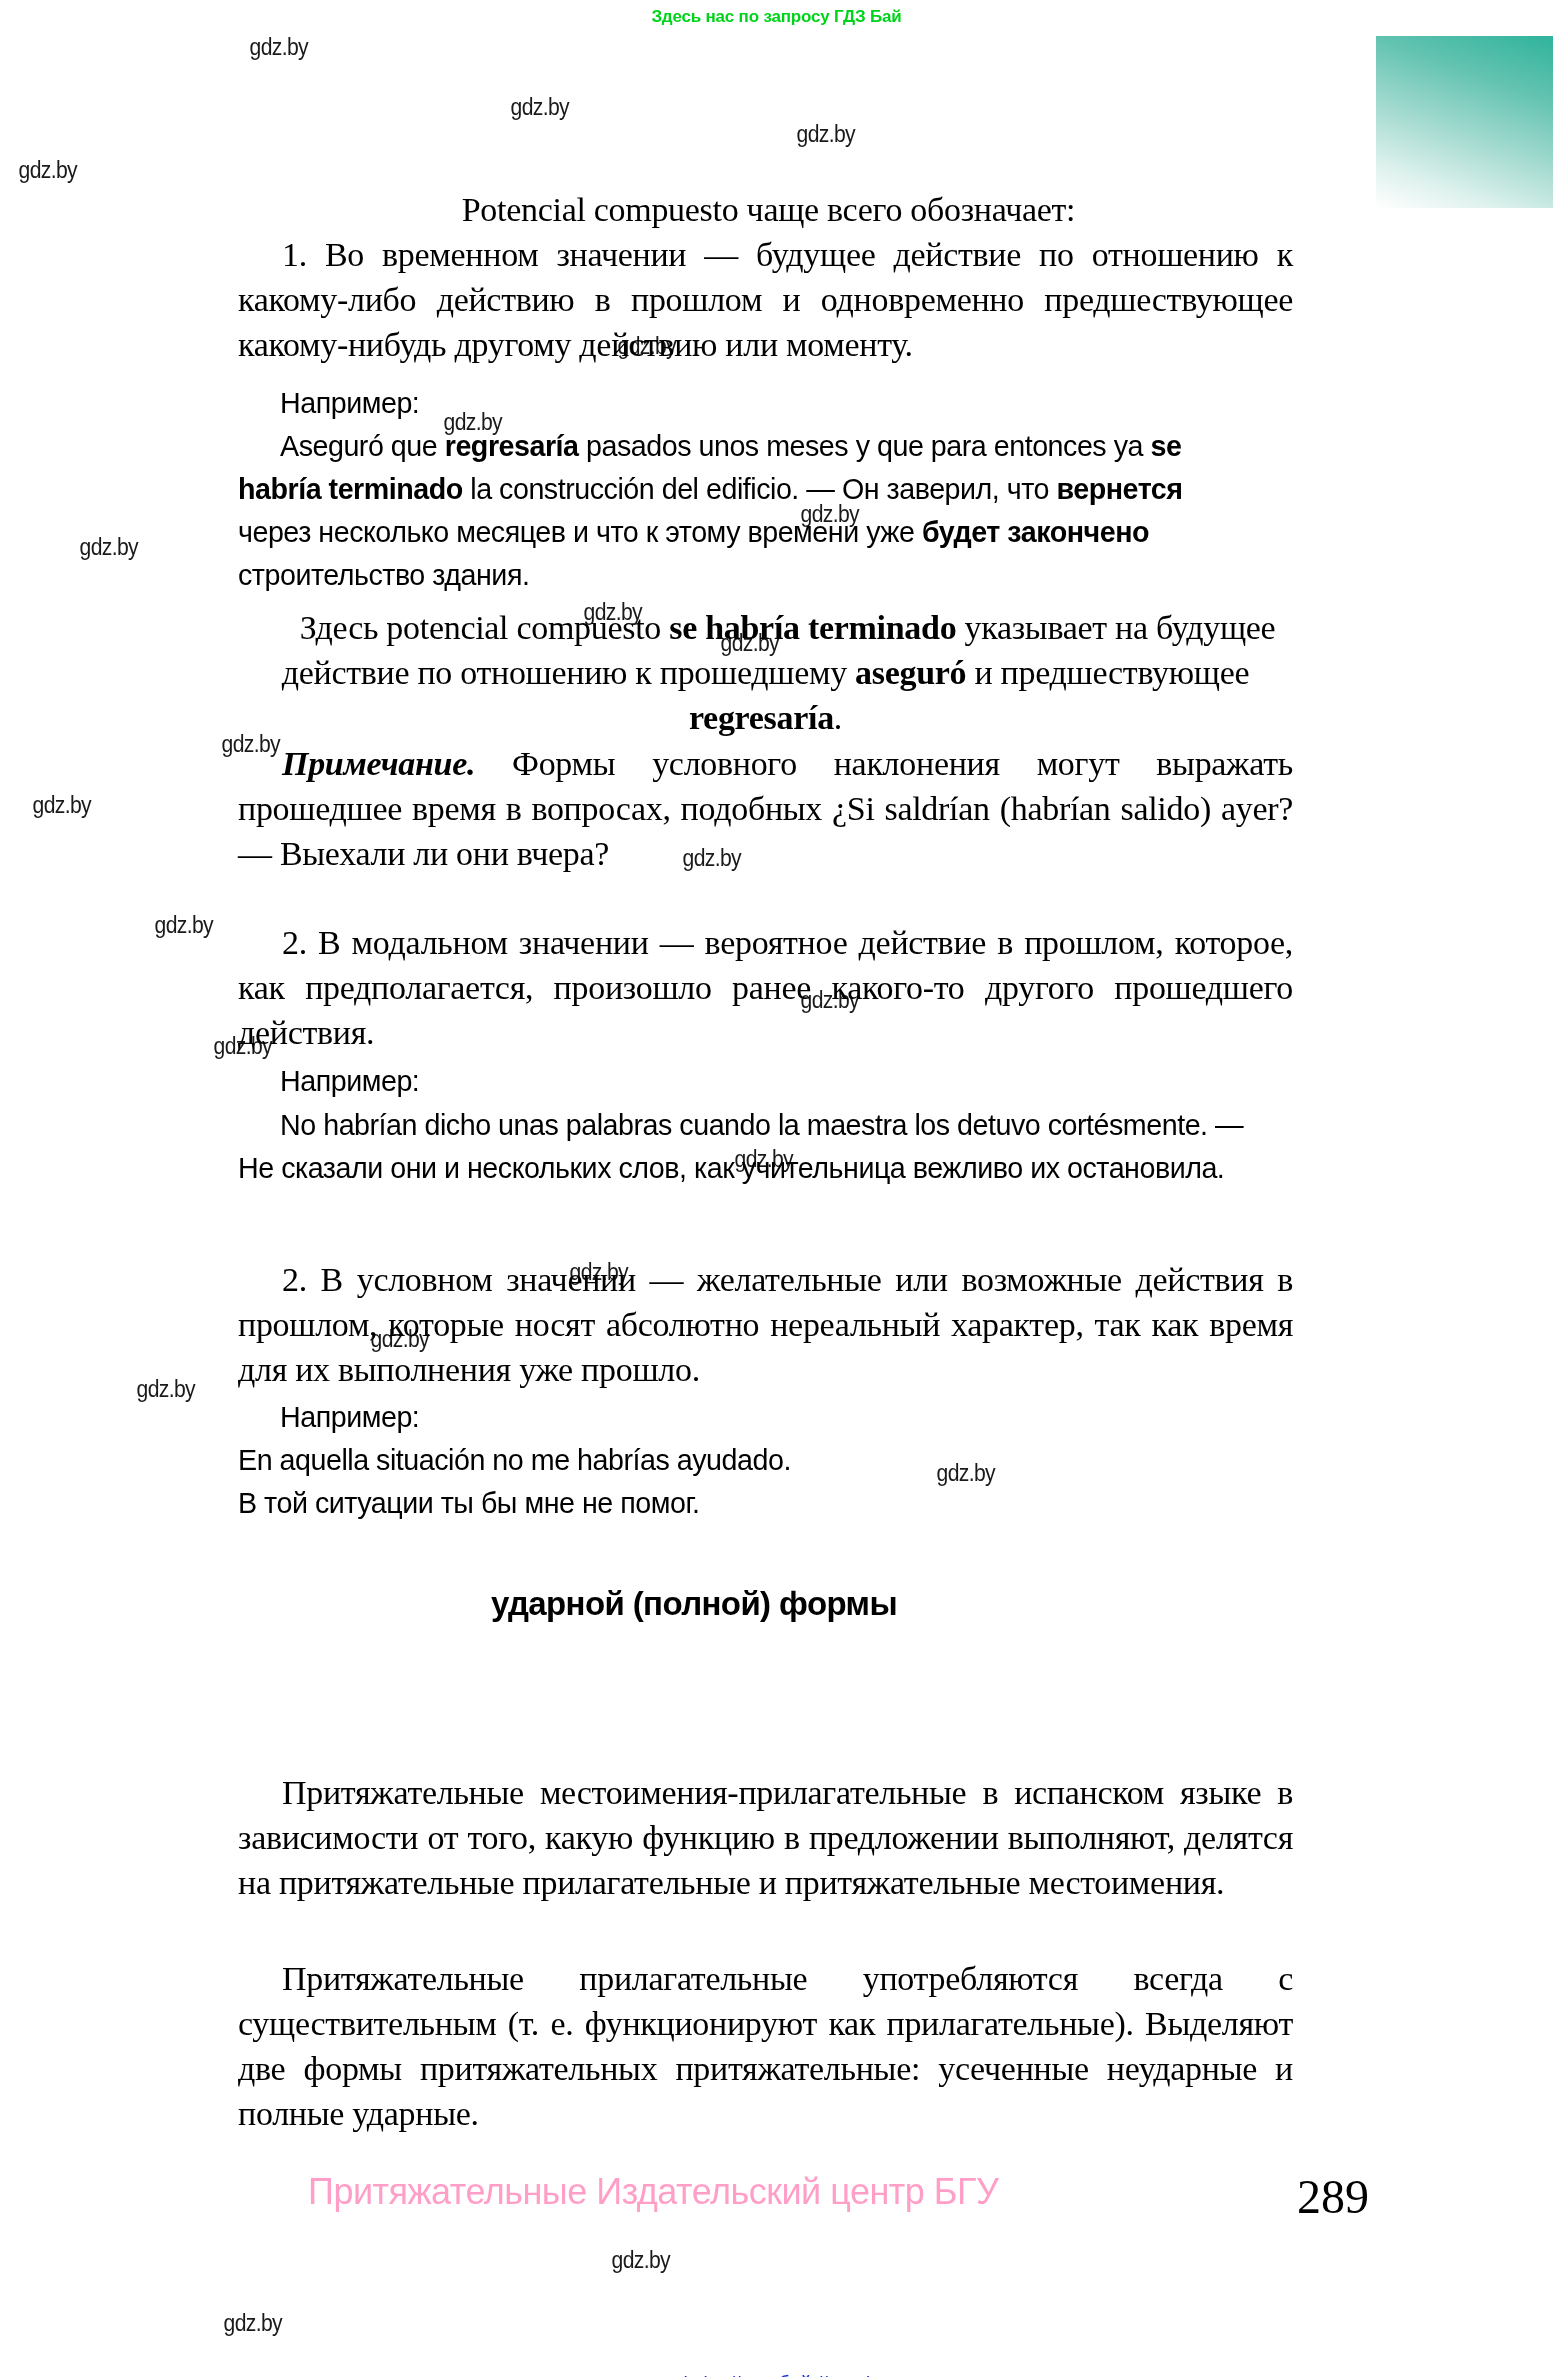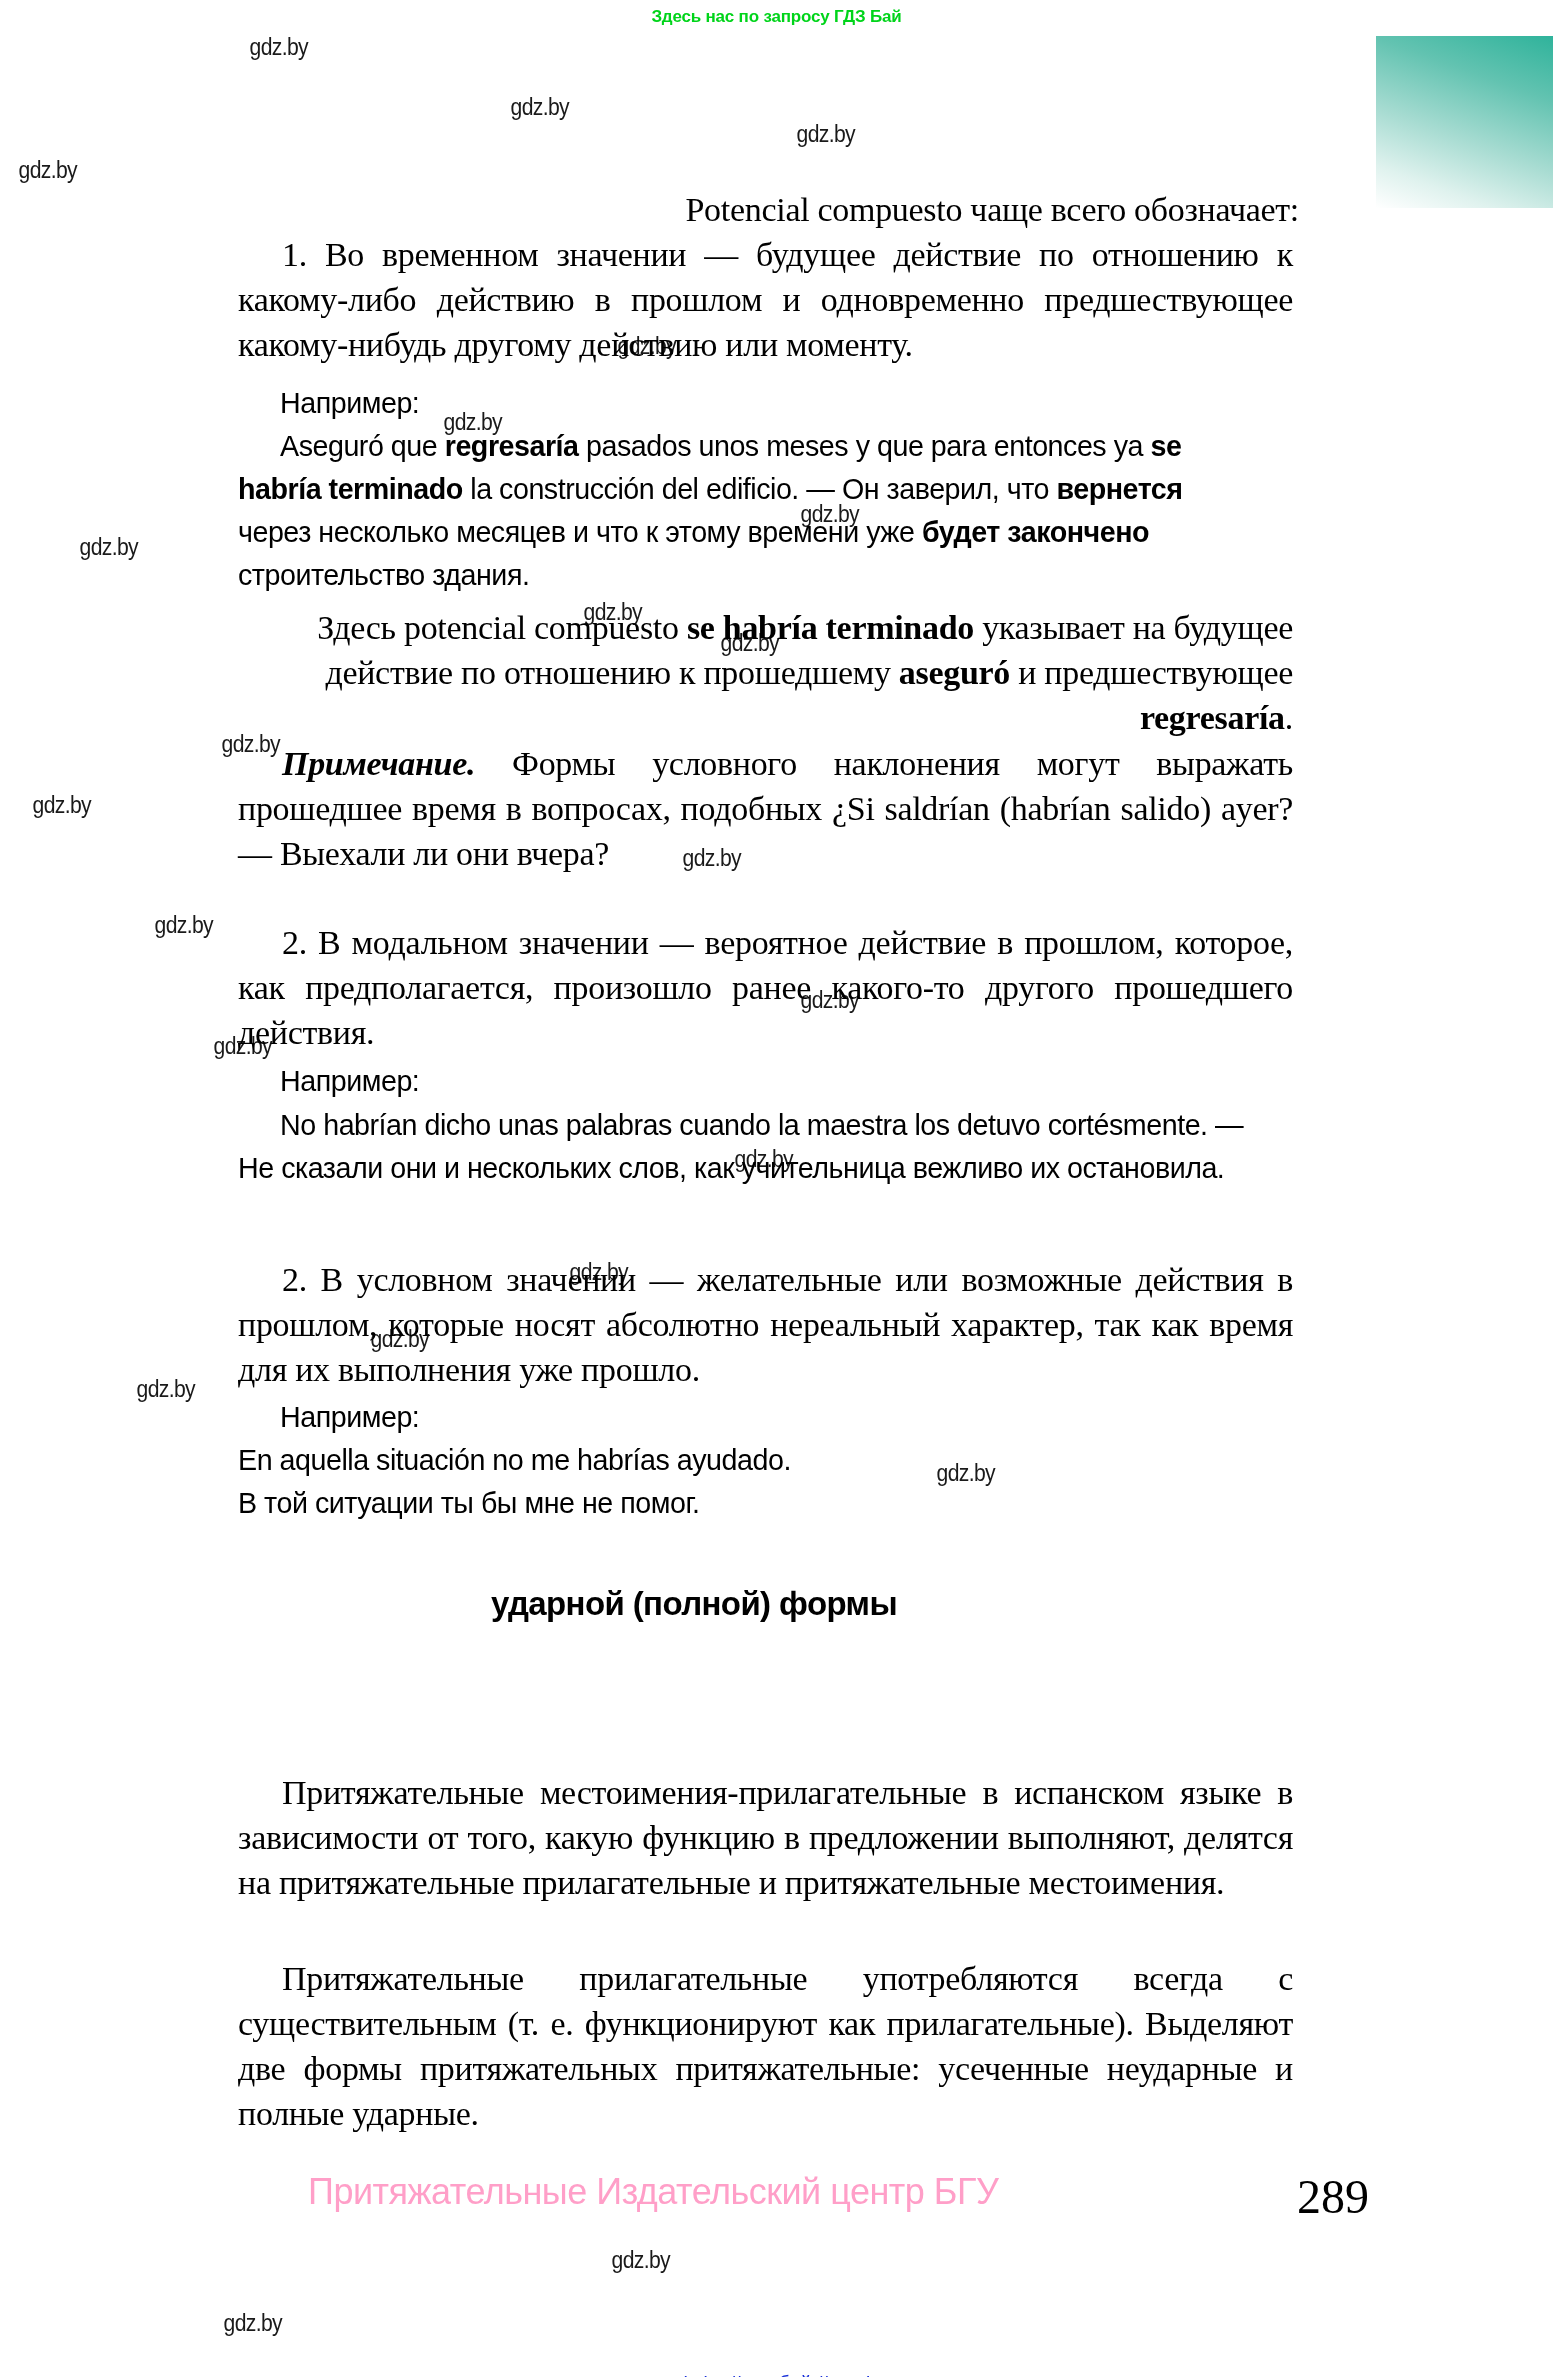--- a/index.html
+++ b/index.html
@@ -53,21 +53,21 @@
   .p-serif {
     font-family: "Liberation Serif", "DejaVu Serif", serif;
     font-size: 34px;
     line-height: 45px;
     text-align: justify;
     text-justify: inter-word;
     margin: 0;
     letter-spacing: -0.3px;
   }
   .p-serif.indent { text-indent: 44px; }
-  .p-serif.last-left { text-align: right; }
+  .p-serif.last-left { text-align: center; }
 
   
   .p-sans {
     font-family: "Liberation Sans", "DejaVu Sans", sans-serif;
     font-size: 30px;
     line-height: 43px;
     text-align: left;
     margin: 0;
     letter-spacing: -0.5px;
     transform: scaleX(0.955);

